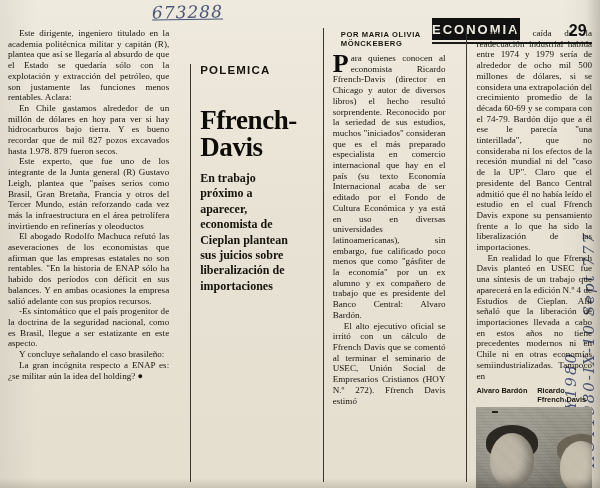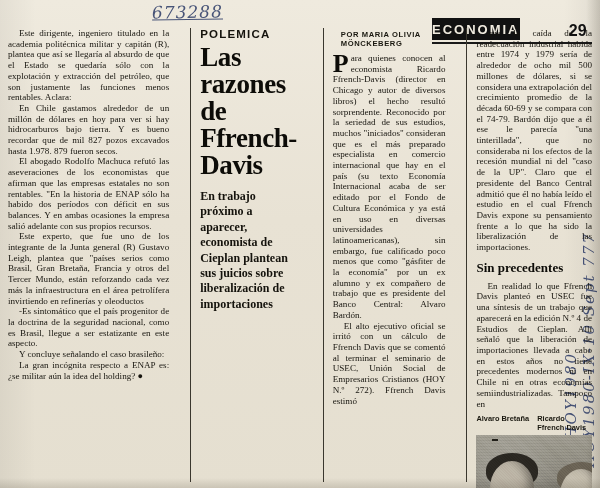--- a/index.html
+++ b/index.html
@@ -109,21 +109,21 @@
     right: 8px;
     bottom: 6px;
     display: flex;
     gap: 12px;
   }
   .col {
     position: relative;
     box-sizing: border-box;
   }
   .col.c1 { width: 182px; padding-right: 9px; }
-  .col.c2 { width: 128px; padding: 0 9px; border-left: 1px solid #3a372e; }
+  .col.c2 { width: 128px; padding: 0 9px; border-left: 1px solid #3a372e; margin-top: 36px; }
   .col.c3 { width: 140px; padding: 0 9px; border-left: 1px solid #3a372e; }
   .col.c4 { width: 134px; padding-left: 9px; border-left: 1px solid #3a372e; }
 
   p.body {
     margin: 0 0 0 0;
     font-size: 9.1px;
     line-height: 10.7px;
     text-align: justify;
     text-indent: 11px;
     color: #17150f;
@@ -265,52 +265,51 @@
     <div class="masthead-box">ECONOMIA</div>
     <div class="masthead-page">29</div>
   </div>
   <div class="masthead-rule"></div>
 
   <div class="content">
 
     <div class="col c1">
       <p class="body">Este dirigente, ingeniero titulado en la academia politécnica militar y capitán (R), plantea que así se llegaría al absurdo de que el Estado se quedaría sólo con la explotación y extracción del petróleo, que son justamente las funciones menos rentables. Aclara:</p>
       <p class="body">En Chile gastamos alrededor de un millón de dólares en hoy para ver si hay hidrocarburos bajo tierra. Y es bueno recordar que de mil 827 pozos excavados hasta 1.978. 879 fueron secos.</p>
+      <p class="body">Este experto, que fue uno de los integrante de la Junta general (R) Gustavo Leigh, plantea que "países serios como Brasil, Gran Bretaña, Francia y otros del Tercer Mundo, están reforzando cada vez más la infraestructura en el área petrolífera invirtiendo en refinerías y oleoductos</p>
       <p class="body">El abogado Rodolfo Machuca refutó las aseveraciones de los economistas que afirman que las empresas estatales no son rentables. "En la historia de ENAP sólo ha habido dos períodos con déficit en sus balances. Y en ambas ocasiones la empresa salió adelante con sus propios recursos.</p>
-      <p class="body">Este experto, que fue uno de los integrante de la Junta general (R) Gustavo Leigh, plantea que "países serios como Brasil, Gran Bretaña, Francia y otros del Tercer Mundo, están reforzando cada vez más la infraestructura en el área petrolífera invirtiendo en refinerías y oleoductos</p>
       <p class="body">-Es sintomático que el país progenitor de la doctrina de la seguridad nacional, como es Brasil, llegue a ser estatizante en este aspecto.</p>
       <p class="body">Y concluye señalando el caso brasileño:</p>
       <p class="body">La gran incógnita respecto a ENAP es: ¿se militar aún la idea del holding? ●</p>
     </div>
 
     <div class="col c2">
       <div class="kicker">POLEMICA</div>
       <h1 class="headline">
-        <span>Las razones de</span><br>
+        <br>
         <span>Ffrench-Davis</span>
       </h1>
       <div class="deck">En trabajo próximo a aparecer, economista de Cieplan plantean sus juicios sobre liberalización de importaciones</div>
     </div>
 
     <div class="col c3">
       <div class="byline">POR MARIA OLIVIA MÖNCKEBERG</div>
       <p class="dropcap-para">
         <span class="dropcap">P</span><span>ara quienes conocen al economista Ricardo Ffrench-Davis (director en Chicago y autor de diversos libros) el hecho resultó sorprendente. Reconocido por la seriedad de sus estudios, muchos "iniciados" consideran que es el más preparado especialista en comercio internacional que hay en el país (su texto Economía Internacional acaba de ser editado por el Fondo de Cultura Económica y ya está en uso en diversas universidades latinoamericanas), sin embargo, fue calificado poco menos que como "gásfiter de la economía" por un ex alumno y ex compañero de trabajo que es presidente del Banco Central: Alvaro Bardón.</span>
       </p>
       <p class="body">El alto ejecutivo oficial se irritó con un cálculo de Ffrench Davis que se comentó al terminar el seminario de USEC, Unión Social de Empresarios Cristianos (HOY N.º 272). Ffrench Davis estimó</p>
     </div>
 
     <div class="col c4">
       <p class="body">que la caída de la readecuación industrial habida entre 1974 y 1979 sería de alrededor de ocho mil 500 millones de dólares, si se considera una extrapolación del crecimiento promedio de la década 60-69 y se compara con el 74-79. Bardón dijo que a él ese le parecía "una tinterillada", que no consideraba ni los efectos de la recesión mundial ni del "caso de la UP". Claro que el presidente del Banco Central admitió que él no había leído el estudio en el cual Ffrench Davis expone su pensamiento frente a lo que ha sido la liberalización de las importaciones.</p>
-      <div class="subhead">Sin precedentes</div>
       <p class="body">En realidad lo que Ffrench Davis planteó en USEC fue una síntesis de un trabajo que aparecerá en la edición N.º 4 de Estudios de Cieplan. Allí señaló que la liberación de importaciones llevada a cabo en estos años no tiene precedentes modernos ni en Chile ni en otras economías semiindustrializadas. Tampoco en</p>
 
       <div class="photo-wrap">
         <div class="photo-caps">
-          <div>Alvaro Bretaña</div>
+          <div>Alvaro Bardón</div>
           <div>Ricardo Ffrench Davis</div>
         </div>
         <div class="photo">
           <div class="ph-bg"></div>
           <div class="head m1-hair"></div>
           <div class="head m1-head"></div>
           <div class="m1-glass"></div>
           <div class="m1-body"></div>
 
           <div class="head m2-hair"></div>

